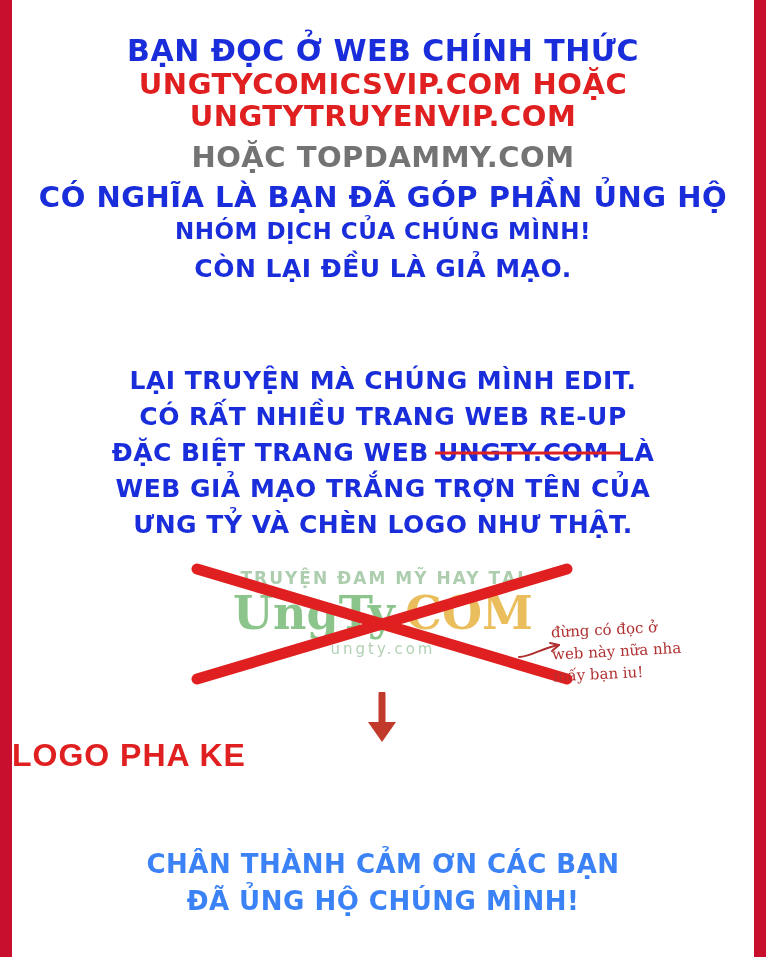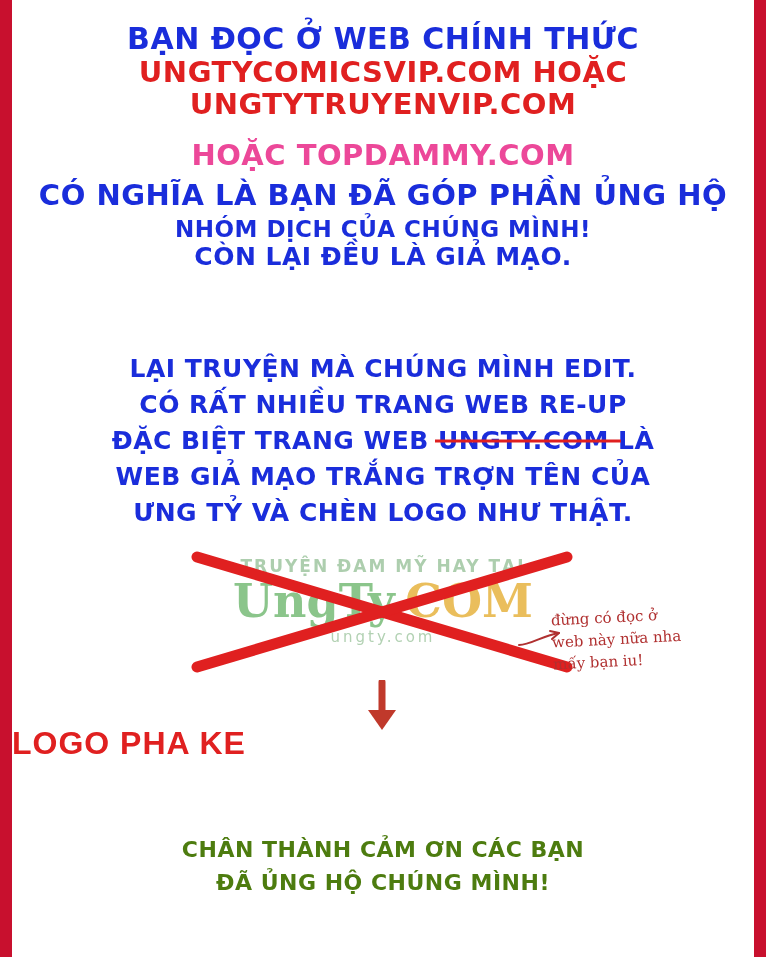--- a/index.html
+++ b/index.html
@@ -27,21 +27,21 @@
     width: 12px;
     height: 957px;
     background: #c8102e;
   }
   .red-bar-left { left: 0; }
   .red-bar-right { right: 0; }
 
   .content {
     position: absolute;
     left: 12px;
-    top: 0;
+    top: 12px;
     width: 742px;
     height: 791px;
   }
 
   .block {
     text-align: center;
     font-weight: 700;
     letter-spacing: 0.5px;
     line-height: 1.12;
   }
@@ -57,24 +57,24 @@
     color: #1a2ddb;
     font-size: 30px;
     text-transform: uppercase;
   }
   .hdr .l2 {
     color: #e02020;
     font-size: 29px;
     text-transform: uppercase;
   }
   .hdr .l3 {
-    color: #ec4899;
+    color: #737373;
     font-size: 29px;
     text-transform: uppercase;
-    margin-top: 18px;
+    margin-top: 8px;
   }
   .hdr .l4 {
     color: #1a2ddb;
     font-size: 29px;
     text-transform: uppercase;
     margin-top: 8px;
   }
   .hdr .l5 {
     color: #1a2ddb;
     font-size: 23px;
@@ -208,22 +208,22 @@
     letter-spacing: 1px;
     font-family: "Liberation Sans", sans-serif;
   }
 
   
   .thanks {
     position: absolute;
     top: 838px;
     left: 0;
     width: 742px;
-    color: #4d7c0f;
-    font-size: 22px;
+    color: #3b82f6;
+    font-size: 26px;
     text-transform: uppercase;
   }
   .thanks .ln { margin-top: 8px; }
   .thanks .ln:first-child { margin-top: 0; }
 </style>
 </head>
 <body>
 
 <div class="page">
 

